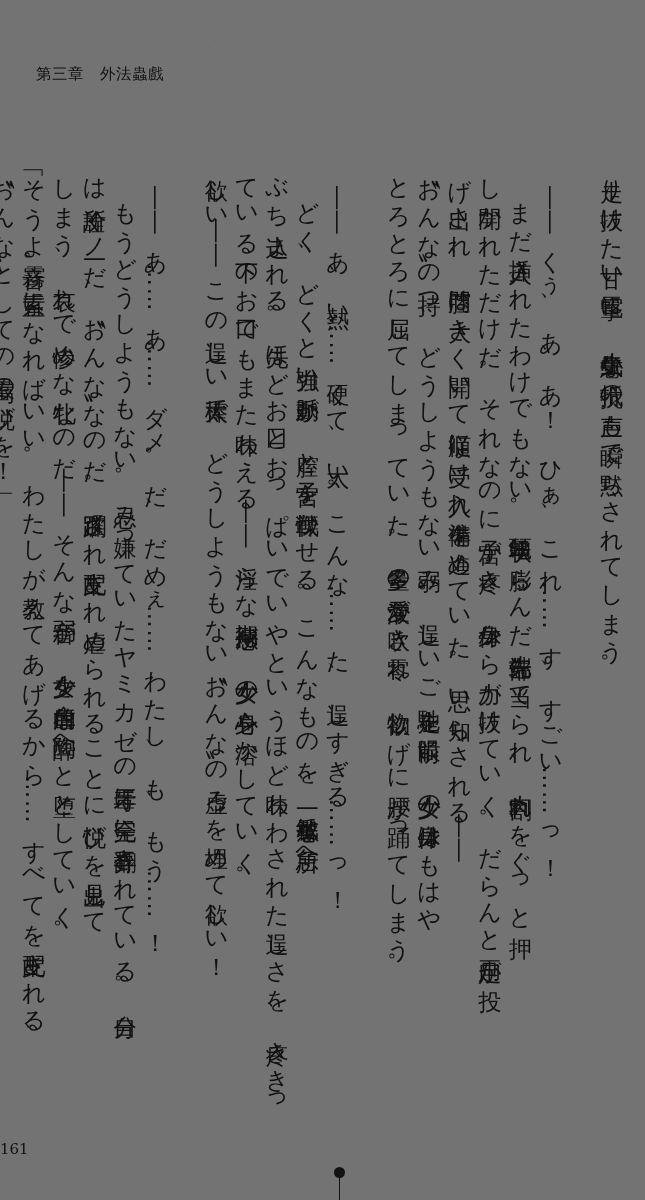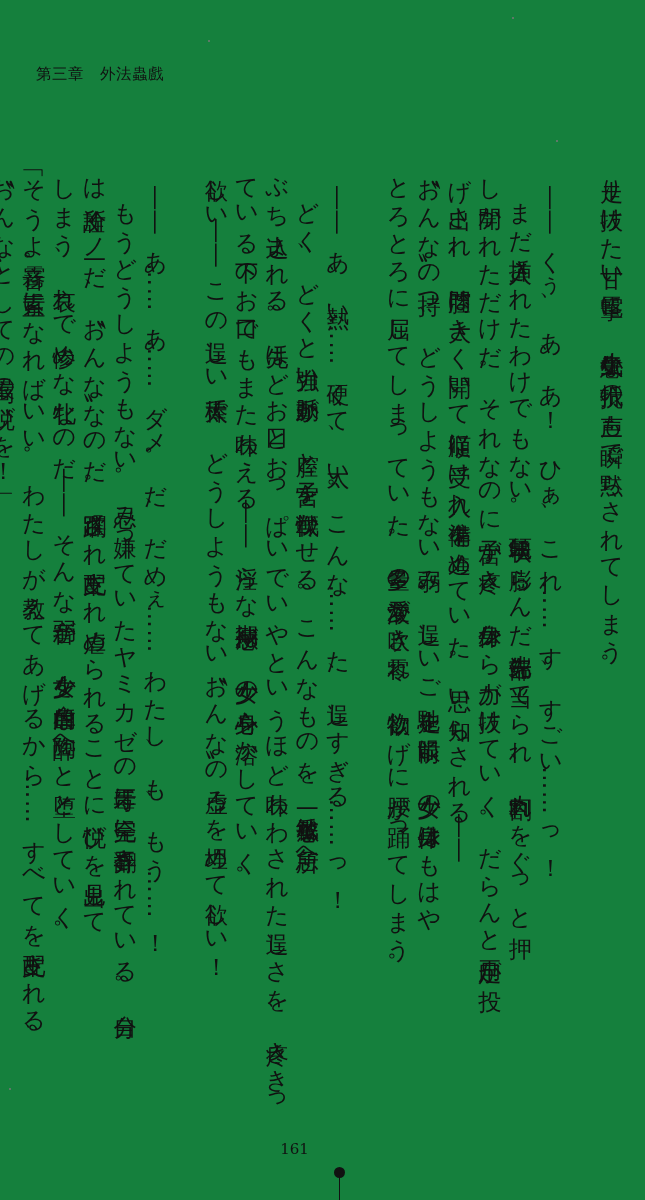--- a/index.html
+++ b/index.html
@@ -1,30 +1,30 @@
 <!DOCTYPE html>
 <html><head>
 <meta charset="utf-8">
 <style>
   html, body { margin:0; padding:0; background:#ffffff; }
   body { width:645px; height:1200px; position:relative; overflow:hidden;
          font-family:"DejaVu Serif", "Liberation Serif", serif; color:#111; }
-  .page { position:absolute; left:0; top:0; width:645px; height:1200px; background:#15803d; }
+  .page { position:absolute; left:0; top:0; width:645px; height:1200px; background:#737373; }
   .running-head { position:absolute; left:36px; top:64px; font-size:15.5px; letter-spacing:0.5px;
                   font-family:"DejaVu Sans", "Liberation Sans", sans-serif; white-space:pre; }
   .body-text { position:absolute; top:162px; right:18px; height:880px;
                writing-mode:vertical-rl; -webkit-writing-mode:vertical-rl;
                font-family:"DejaVu Sans", "Liberation Sans", sans-serif;
                font-size:23.2px; line-height:30.4px; letter-spacing:1.35px;
                text-orientation:mixed; }
   .line { display:block; white-space:nowrap; }
   .line.indent { padding-top:24px; }
   .line.blank { width:30.4px; }
-  .page-number { position:absolute; left:0; width:573px; top:1140px; text-align:center;
-                 font-size:15px; font-family:"DejaVu Serif", "Liberation Serif", serif;padding-left:8px; }
+  .page-number { position:absolute; left:0; width:573px; top:1140px; text-align:left;
+                 font-size:15px; font-family:"DejaVu Serif", "Liberation Serif", serif; }
   .folio-dot { position:absolute; left:334px; top:1167px; width:11px; height:11px; border-radius:50%; background:#111; }
   .folio-line { position:absolute; left:339px; top:1175px; width:1.4px; height:25px; background:#111; }
   .speck { position:absolute; background:#777; width:2px; height:2px; border-radius:1px; }
 </style>
 </head>
 <body>
 
 <div class="page">
 
   <div class="speck" style="left:208px;top:40px"></div>

